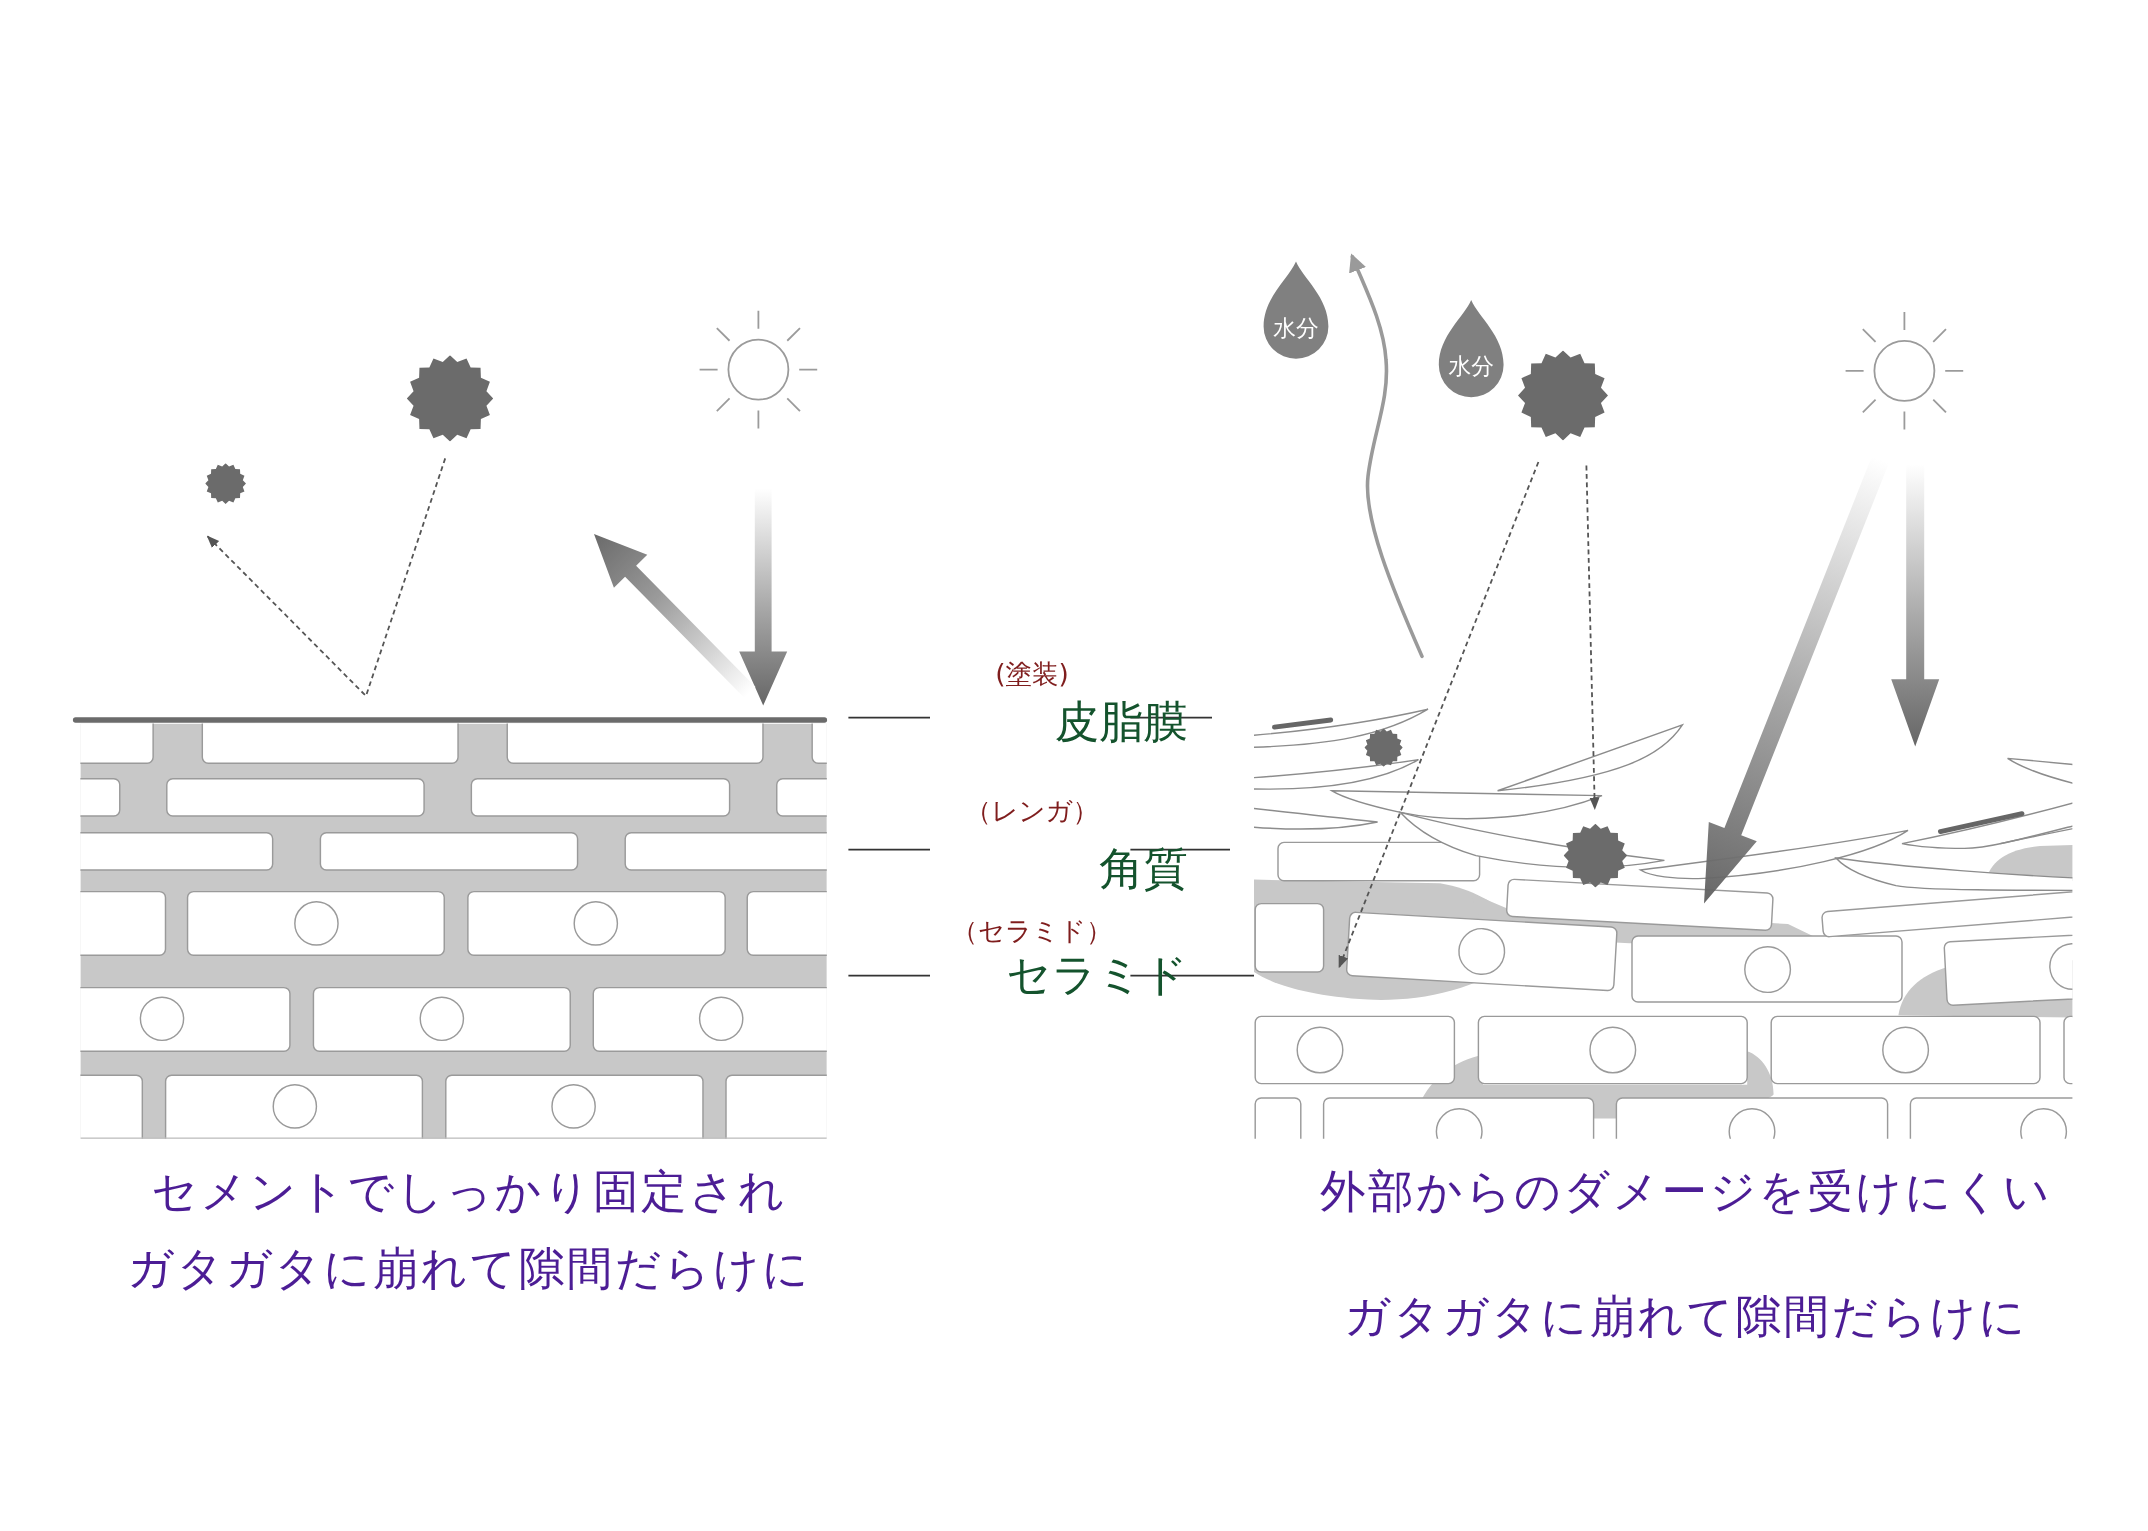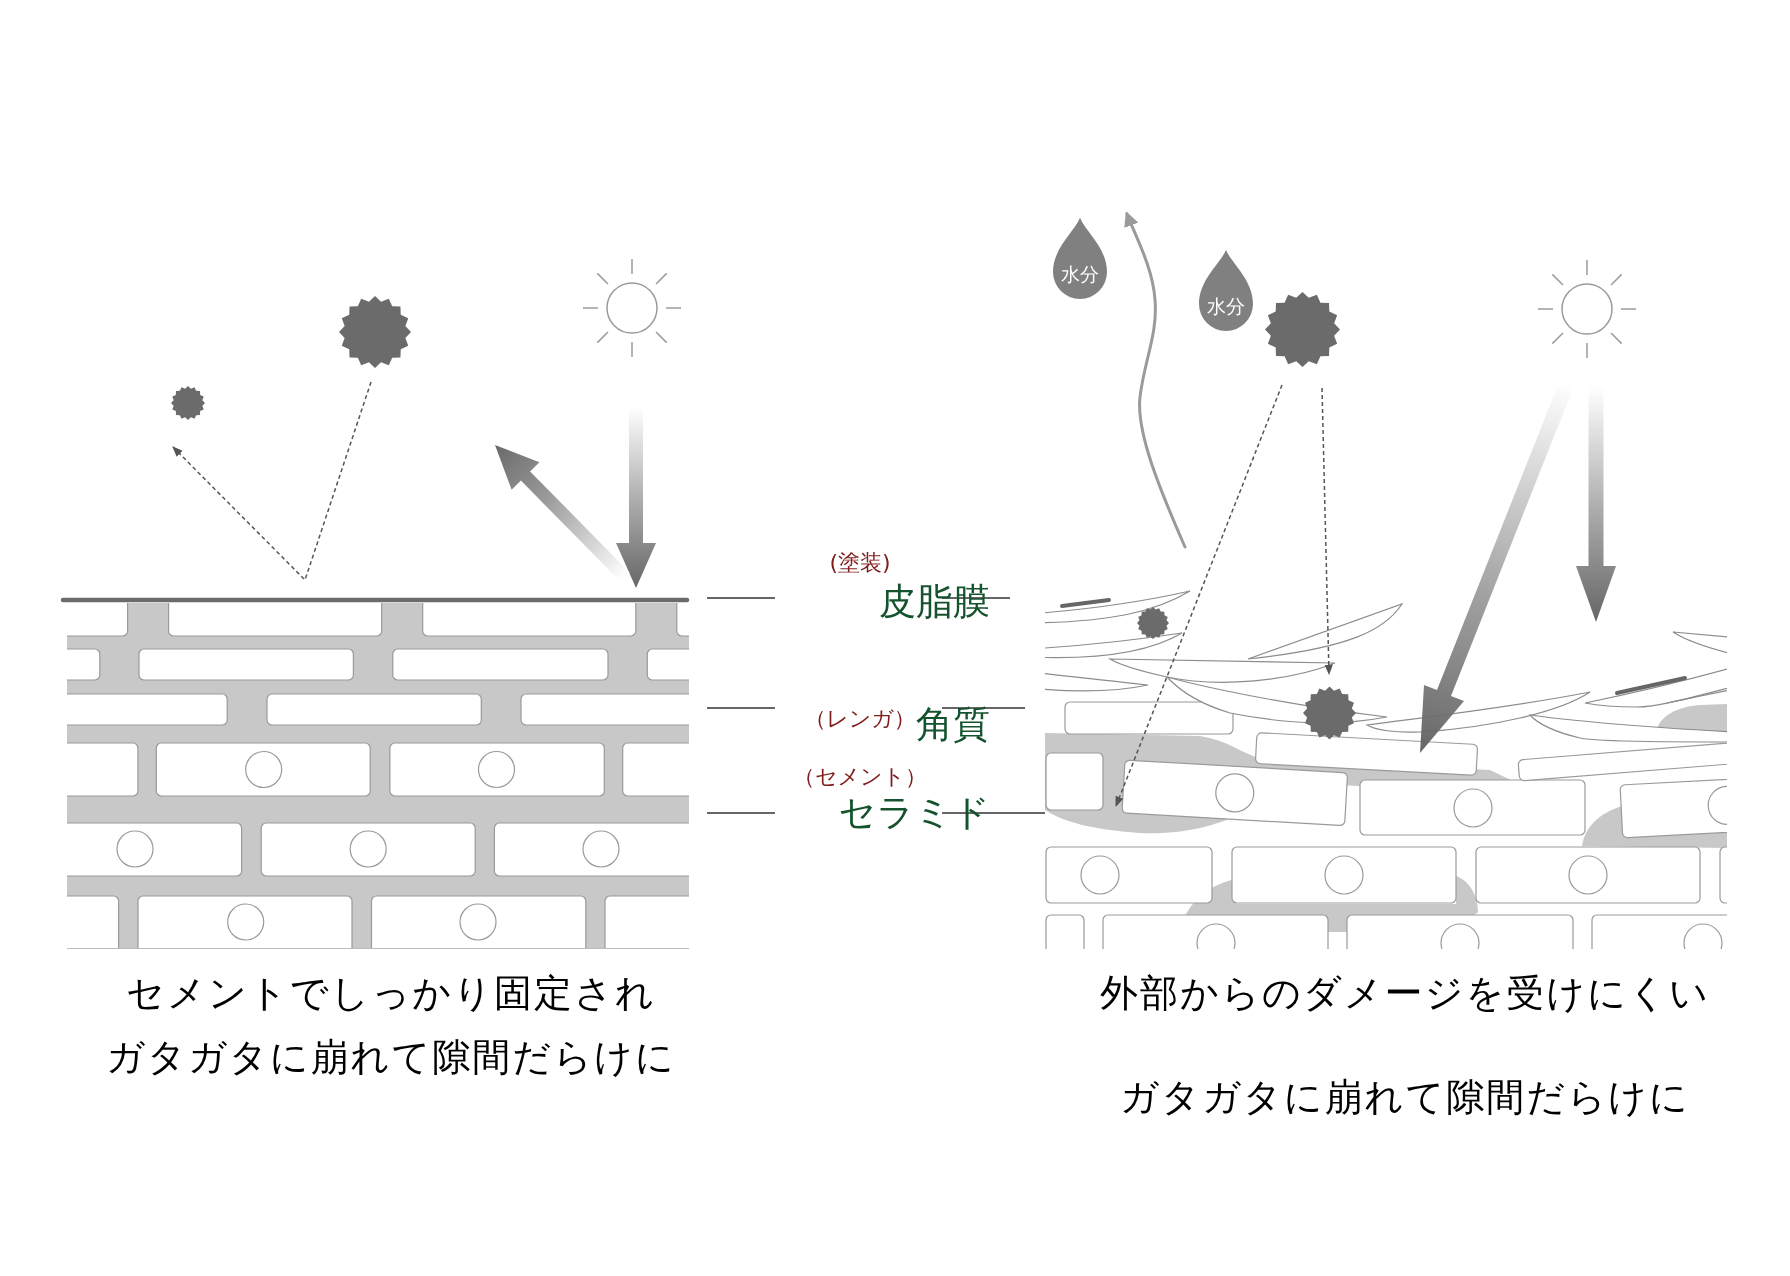--- a/index.html
+++ b/index.html
@@ -3,21 +3,21 @@
 <meta charset="utf-8">
 <style>
   html, body { margin:0; padding:0; background:#ffffff; }
   body { width:1790px; height:1276px; position:relative; overflow:hidden;
          font-family:"DejaVu Sans", "Liberation Sans", sans-serif; color:#222; }
   #diagram { position:absolute; left:0; top:0; width:1790px; height:1276px; }
   .txt { position:absolute; white-space:nowrap; text-align:center; }
   .sub-label { left:760px; width:200px; font-size:22px; line-height:26px; color:#7f1d1d; }
   .main-label { left:730px; width:260px; font-size:37px; line-height:44px; color:#14532d;text-align:right; }
   .main-label.bold { font-weight:normal; }
-  .caption { font-size:38px; line-height:46px; letter-spacing:2px; color:#000000; }
+  .caption { font-size:38px; line-height:46px; letter-spacing:2px; color:#4c1d95; }
   .caption.left { left:41px; width:700px; }
   .caption.right { left:1055px; width:700px; }
 
   svg .brick { fill:#ffffff; stroke:#9a9a9a; stroke-width:1.2; }
   svg .cell { fill:none; stroke:#9a9a9a; stroke-width:1.2; }
   svg .flake { fill:#ffffff; stroke:#8c8c8c; stroke-width:1.2; }
   svg .flake-line { fill:none; stroke:#8c8c8c; stroke-width:1.2; }
   svg .sebum-bar { stroke:#666; stroke-width:4; stroke-linecap:round; }
   svg .dash { fill:none; stroke:#555; stroke-width:1.5; stroke-dasharray:4 3; }
   svg .connector { stroke:#333; stroke-width:1.5; }
@@ -231,23 +231,23 @@
 
     <use href="#sun-shape" x="1537" y="259" width="100" height="100"></use>
     <polygon fill="url(#g-right-v)" points="1588.5,387 1603.5,387 1603.5,566 1616,566 1596,622 1576,566 1588.5,566"></polygon>
     <polygon fill="url(#g-right-d)" opacity="0.95" points="1560,380 1574,386 1451,696 1464,701 1420,753 1424,685 1437,690"></polygon>
   </g>
 </svg>
 
 <div class="txt sub-label" style="top:550px;">(塗装)</div>
 <div class="txt main-label" style="top:580px;">皮脂膜</div>
 
-<div class="txt sub-label" style="top:664px;margin-top:42px;">（レンガ）</div>
+<div class="txt sub-label" style="top:664px;">（レンガ）</div>
 <div class="txt main-label" style="top:691px;margin-top:12px;">角質</div>
 
-<div class="txt sub-label" style="top:764px;">（セメント）</div>
+<div class="txt sub-label" style="top:764px;">（セラミド）</div>
 <div class="txt main-label bold" style="top:791px;">セラミド</div>
 
 <div class="txt caption left" style="top:970px;">セメントでしっかり固定され</div>
 <div class="txt caption left" style="top:1034px;">ガタガタに崩れて隙間だらけに</div>
 
 <div class="txt caption right" style="top:970px;">外部からのダメージを受けにくい</div>
 <div class="txt caption right" style="top:1074px;">ガタガタに崩れて隙間だらけに</div>
 
 </body></html>

